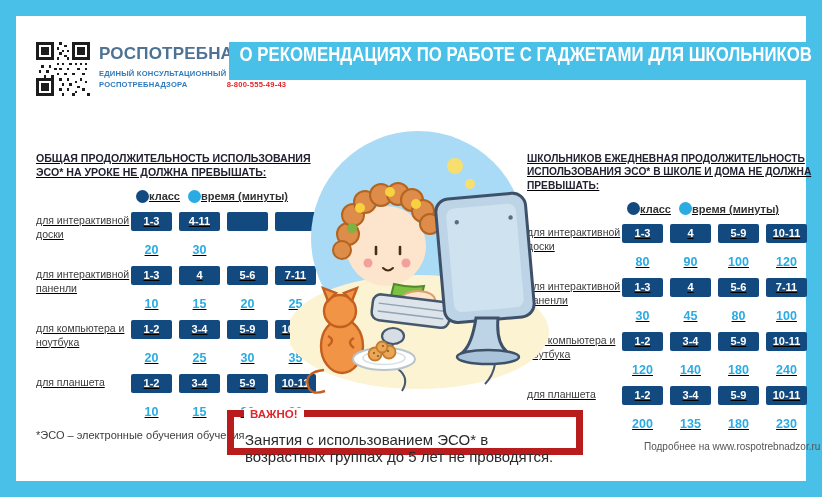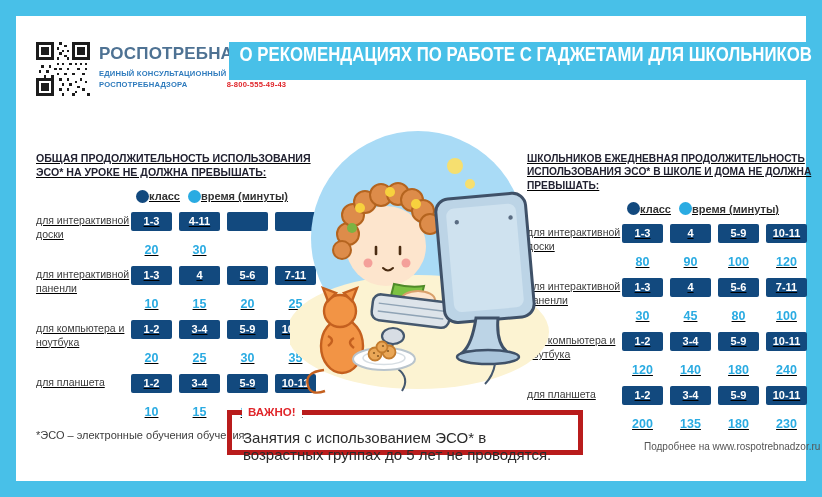--- a/index.html
+++ b/index.html
@@ -39,21 +39,21 @@
 
   .t-row{display:flex;margin-bottom:8px;min-height:36px;}
   .t-label{width:95px;font-size:10.5px;color:#3c3c3c;line-height:1.3;padding-top:2px;flex:0 0 auto;}
   .t-cells{display:flex;gap:7px;}
   .t-cell{width:41px;text-align:center;flex:0 0 auto;}
   .grade-box{height:19px;background:#12497e;border-radius:2px;color:#fff;font-weight:bold;font-size:11px;line-height:19px;}
   .time-val{font-size:12.5px;font-weight:bold;color:#2aabe2;padding-top:12px;min-height:15px;}
 
   
   .note{position:absolute;left:36px;top:429px;font-size:11px;color:#3c3c3c;}
-  .important-box{position:absolute;left:227px;top:410px;width:356px;height:45px;border:5px solid #b91c1c;box-sizing:border-box;}
+  .important-box{position:absolute;left:227px;top:410px;width:356px;height:45px;border:7px solid #b91c1c;box-sizing:border-box;}
   .important-label{position:absolute;top:-9px;left:10px;background:#fff;color:#e0262b;font-weight:bold;font-size:11.5px;padding:0 6px;}
   .important-text{padding:14px 10px 0 11px;font-size:15px;color:#2b2b2b;}
   .more-info{position:absolute;left:644px;top:441px;font-size:10px;color:#555;}
 
   .illus{position:absolute;left:290px;top:108px;}
 </style>
 </head>
 <body>
 
 <div class="poster">

